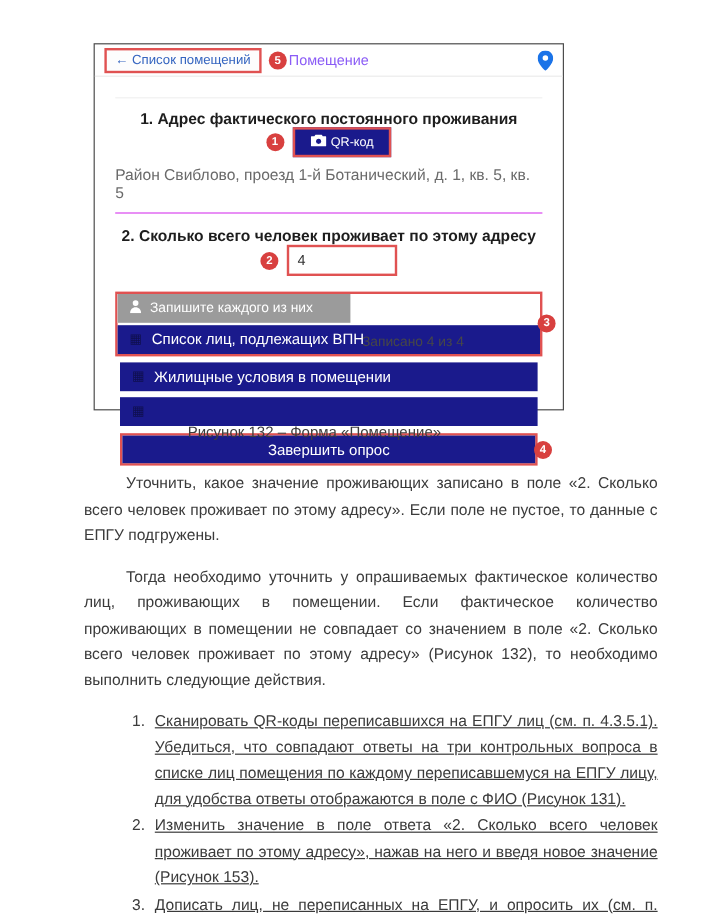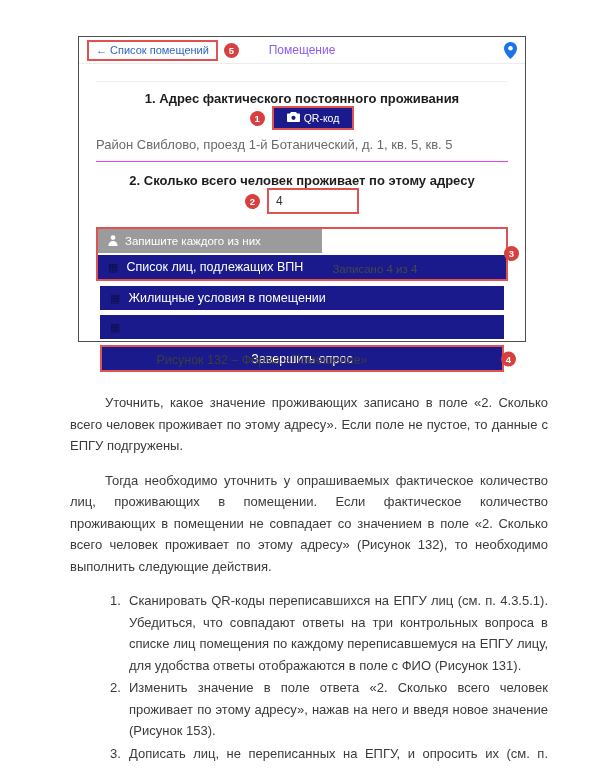--- a/index.html
+++ b/index.html
@@ -8,21 +8,21 @@
     width: 604px; height: 768px;
     font-family: "Liberation Sans", "DejaVu Sans", sans-serif;
     color: #3c3c3c;
     position: relative;
     overflow: hidden;
   }
 
   
   .figure-box {
     position: absolute; left: 78px; top: 36px;
-    width: 448px; height: 306px;
+    width: 392px; height: 306px;
     border: 1px solid #4d4d4d;
     background: #ffffff;
   }
   .fig-header {
     position: relative; height: 27px;
     display: flex; align-items: center;
     padding: 0 8px;
     border-bottom: 1px solid #ececec;
   }
   .back-btn {
@@ -130,21 +130,21 @@
   
   .doc-text {
     position: absolute; left: 70px; top: 392px; width: 478px;
     font-size: 13px; line-height: 21.5px; color: #3b3b3b;
     text-align: justify;
   }
   .para { text-indent: 35px; margin-bottom: 13px; }
   .olist { margin-left: 40px; margin-top: 2px; }
   .li { display: flex; margin-bottom: 1px; }
   .li-num { flex: 0 0 19px; }
-  .li-text { flex: 1; text-align: justify; }
+  .li-text { flex: 1; text-align: justify; text-decoration: underline; }
 </style>
 </head>
 <body>
 
 <div class="figure-box">
 
   <div class="fig-header">
     <button class="back-btn">← Список помещений</button>
     <span class="badge hdr-badge">5</span>
     <span class="fig-title">Помещение</span>

